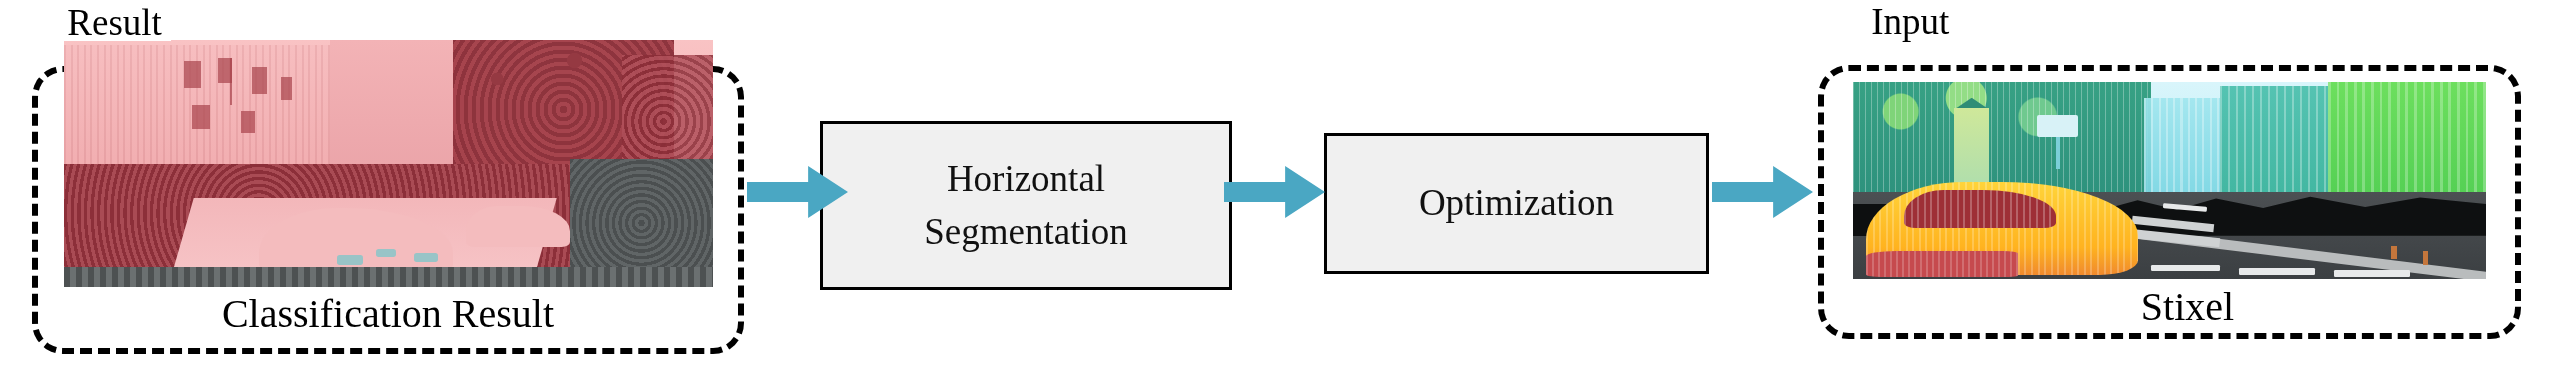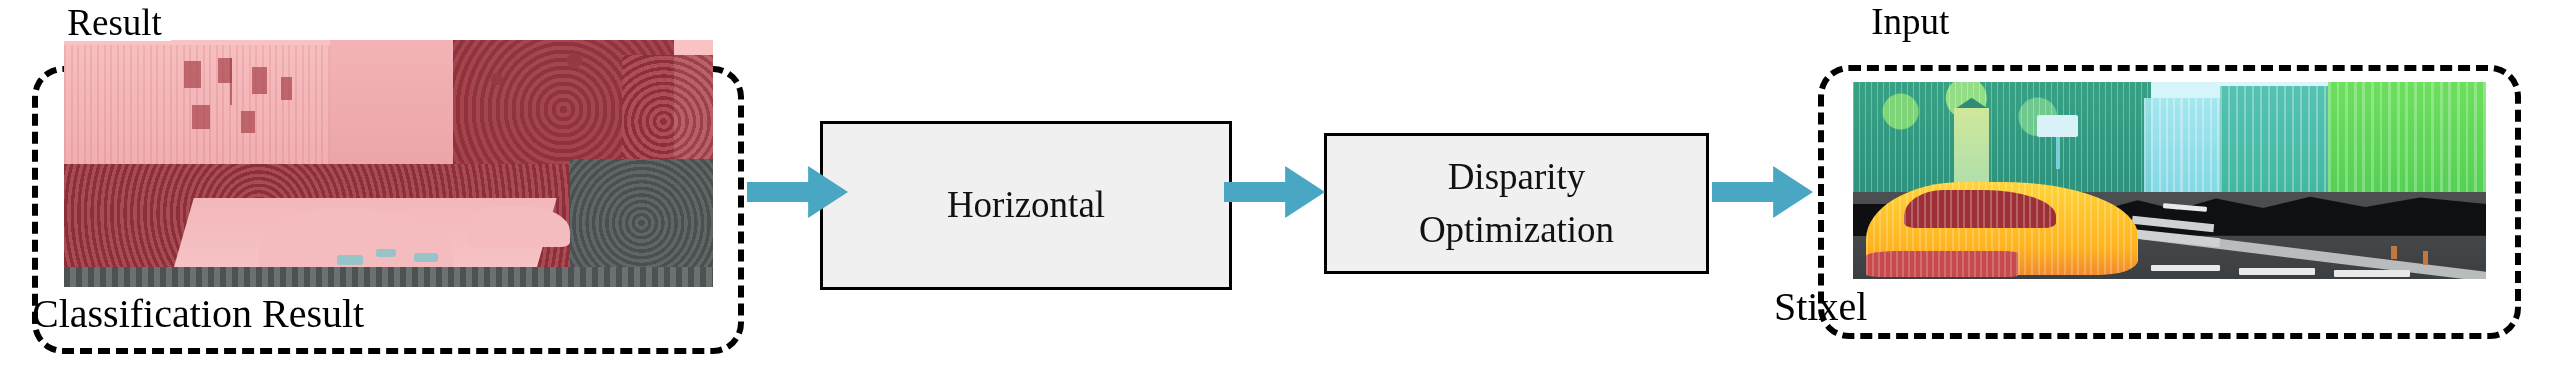--- a/index.html
+++ b/index.html
@@ -36,20 +36,21 @@
     z-index: 6;
   }
 
   
   .panel-caption {
     position: absolute;
     font-size: 40px;
     line-height: 1;
     color: #000000;
     white-space: nowrap;
+    text-align: center;
     z-index: 4;
   }
 
   
   .process-box {
     position: absolute;
     background: #f0f0f0;
     border: 3.3px solid #000000;
     box-sizing: border-box;
     display: flex;
@@ -268,30 +269,30 @@
 <div class="panel-caption" style="left:32px; top:294px; width:712px;">Classification Result</div>
 
 <div class="arrow" style="left:747px; top:166px; width:101px; height:52px;">
   <svg width="101" height="52" viewBox="0 0 152 78">
     <polygon points="0,24 92,24 92,0 152,39 92,78 92,54 0,54" fill="#4aa7c3"></polygon>
   </svg>
 </div>
 
 <div class="process-box" style="left:820px; top:121px; width:412px; height:169px;">
   <div class="line">Horizontal</div>
+  <div class="line">Segmentation</div>
 </div>
 
 <div class="arrow" style="left:1224px; top:166px; width:101px; height:52px;">
   <svg width="101" height="52" viewBox="0 0 152 78">
     <polygon points="0,24 92,24 92,0 152,39 92,78 92,54 0,54" fill="#4aa7c3"></polygon>
   </svg>
 </div>
 
 <div class="process-box" style="left:1324px; top:133px; width:385px; height:141px;">
-  <div class="line">Disparity</div>
   <div class="line">Optimization</div>
 </div>
 
 <div class="arrow" style="left:1712px; top:166px; width:101px; height:52px;">
   <svg width="101" height="52" viewBox="0 0 152 78">
     <polygon points="0,24 92,24 92,0 152,39 92,78 92,54 0,54" fill="#4aa7c3"></polygon>
   </svg>
 </div>
 
 <div class="panel" style="left:1818px; top:65px; width:703px; height:274px;"></div>
@@ -326,14 +327,14 @@
 
   <div class="pr-post" style="left:85%; bottom:10%; width:0.9%; height:7%;"></div>
   <div class="pr-post" style="left:90%; bottom:7%;  width:0.9%; height:7%;"></div>
 
   <div class="pr-carDark"></div>
   <div class="pr-car"></div>
   <div class="pr-carGlass"></div>
   <div class="pr-carLow"></div>
 </div>
 
-<div class="panel-caption" style="left:1774px; top:287px; width:703px;">Stixel</div>
+<div class="panel-caption" style="left:1836px; top:287px; width:703px;">Stixel</div>
 
 
 </body></html>

